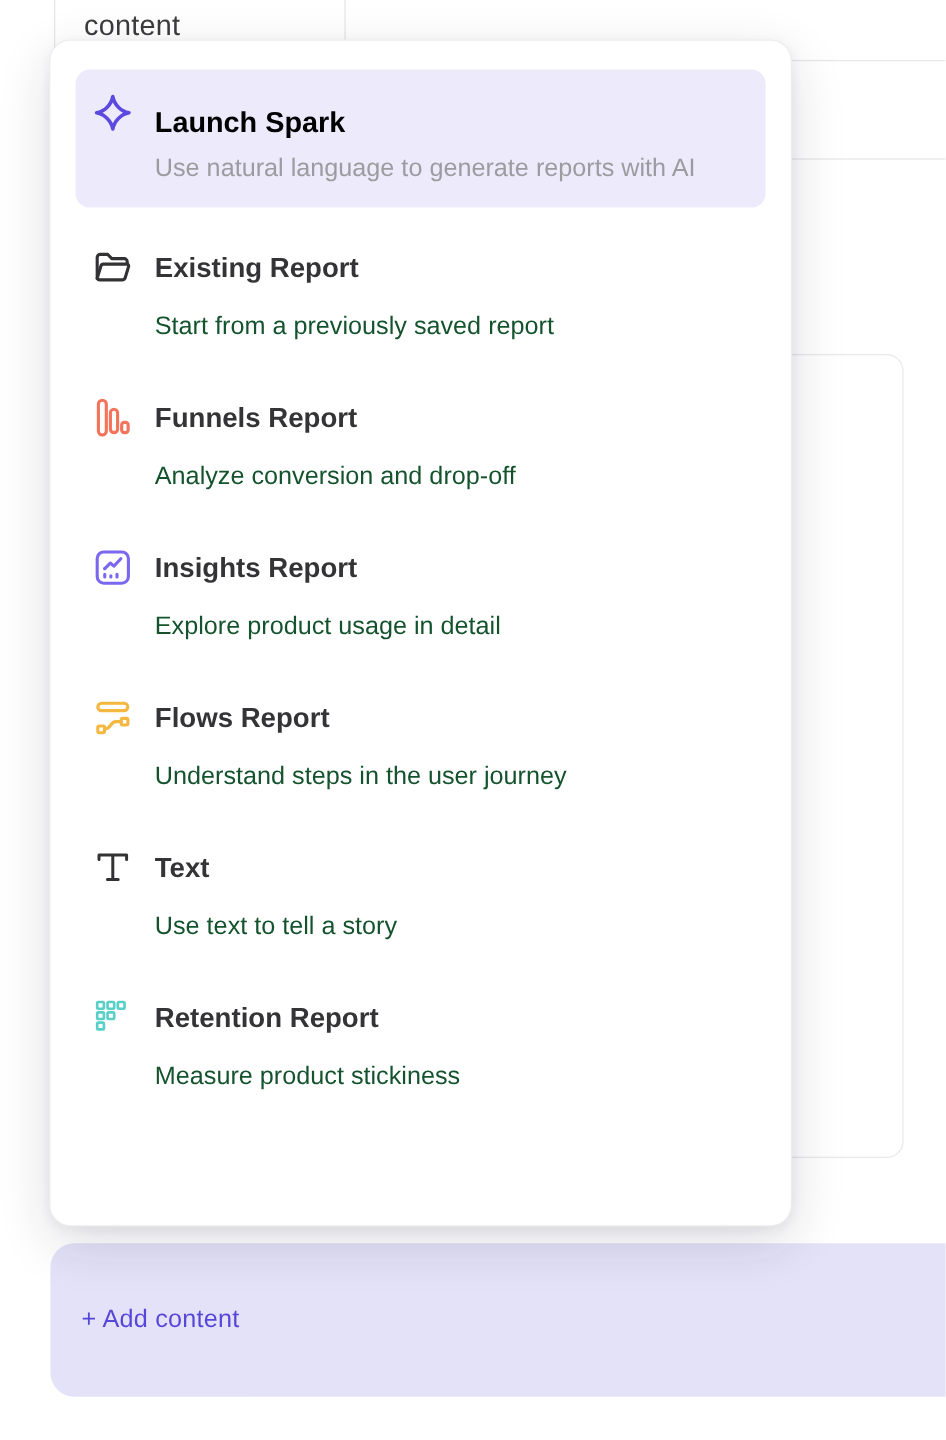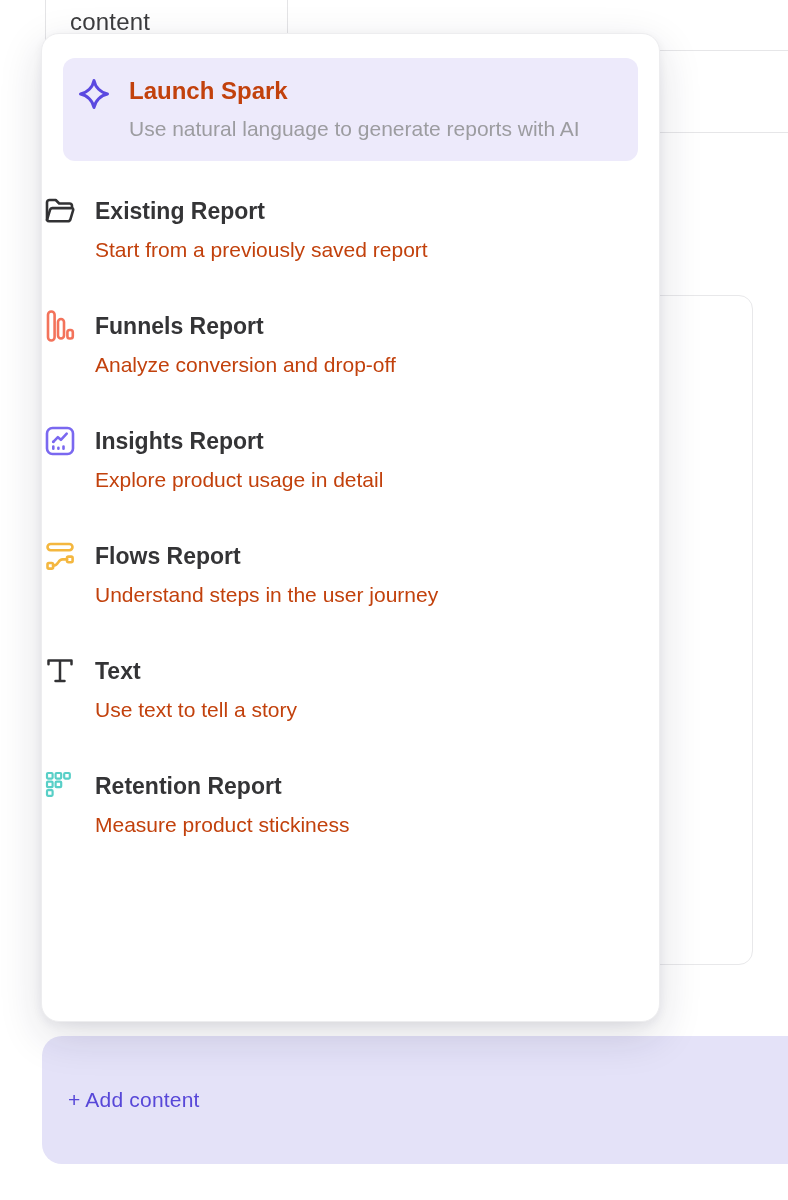--- a/index.html
+++ b/index.html
@@ -42,24 +42,24 @@
   .icon-box {
     width:36px; height:36px; flex:0 0 36px; margin-right:17px;
     display:flex; align-items:center; justify-content:center;
   }
   .icon-box svg { display:block; }
   .mi-texts { min-width:0; }
   .featured .mi-title { font-size:24px; line-height:30px; font-weight:600; }
   .featured .mi-desc {
     font-size:21px; line-height:32px; color:#9c9ca0; margin-top:7px; max-width:465px;
   }
-  .menu-list { margin-top:32px; }
+  .menu-list { margin-top:32px; padding-left:34px; }
   .menu-item { display:flex; align-items:flex-start; margin-bottom:43px; cursor:pointer; }
   .menu-item .mi-title { font-size:23px; line-height:36px; font-weight:600; color:#343436; }
-  .menu-item .mi-desc { font-size:21px; line-height:30px; color:#c2410c; margin-top:6px; }
+  .menu-item .mi-desc { font-size:21px; line-height:30px; color:#14532d; margin-top:16px; }
   
   .add-banner {
     position:absolute; left:42px; top:1036px; width:780px; height:128px;
     border-radius:20px; display:flex; align-items:center; padding-left:26px;
     cursor:pointer;
   }
   .add-banner .add-label { font-size:21px; letter-spacing:.2px; }
 </style>
 </head>
 <body>
@@ -73,21 +73,21 @@
 
 <div class="popup">
 
   <div class="featured" style="background: rgb(237, 234, 251);">
     <span class="icon-box" style="color: rgb(91, 73, 224);">
         <svg width="36" height="36" viewBox="0 0 36 36" fill="none" stroke="currentColor" stroke-width="3" stroke-linejoin="round">
     <path d="M18 4.5 C19.2 11.2 24.8 16.8 31.5 18 C24.8 19.2 19.2 24.8 18 31.5 C16.8 24.8 11.2 19.2 4.5 18 C11.2 16.8 16.8 11.2 18 4.5 Z"></path>
   </svg>
       </span>
     <span class="mi-texts">
-      <span class="mi-title" style="display: block; color: #c2410c;">Launch Spark</span>
+      <span class="mi-title" style="display: block; color: #000000; margin-top: 12px;">Launch Spark</span>
       <span class="mi-desc" style="display:block">Use natural language to generate reports with AI</span>
     </span>
   </div>
 
   <div class="menu-list">
   <div class="menu-item">
     <span class="icon-box" style="color: rgb(50, 50, 52);">
           <svg width="36" height="36" viewBox="0 0 36 36" fill="none" stroke="currentColor" stroke-width="2.6" stroke-linecap="round" stroke-linejoin="round">
     <path d="M5 27 V9.5 a2.5 2.5 0 0 1 2.5 -2.5 h6.2 l3.5 3.5 h10.3 a2.5 2.5 0 0 1 2.5 2.5 v1.6"></path>
     <path d="M5 27 l3.1 -10.3 a2.2 2.2 0 0 1 2.1 -1.6 h19.6 a1.5 1.5 0 0 1 1.4 1.9 l-2.8 9.3 a2.6 2.6 0 0 1 -2.5 1.9 H7.6 A2.6 2.6 0 0 1 5 27 Z"></path>

